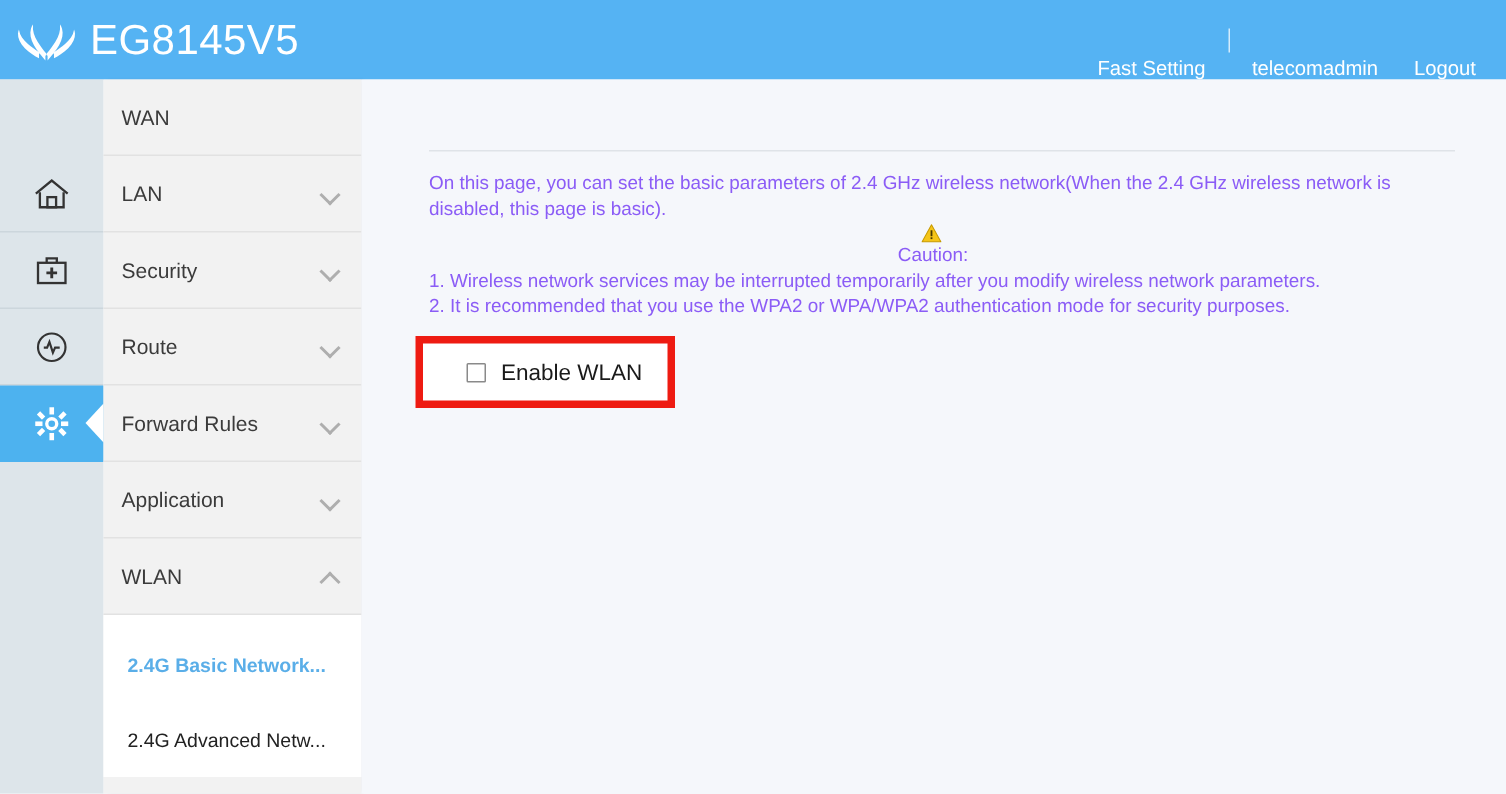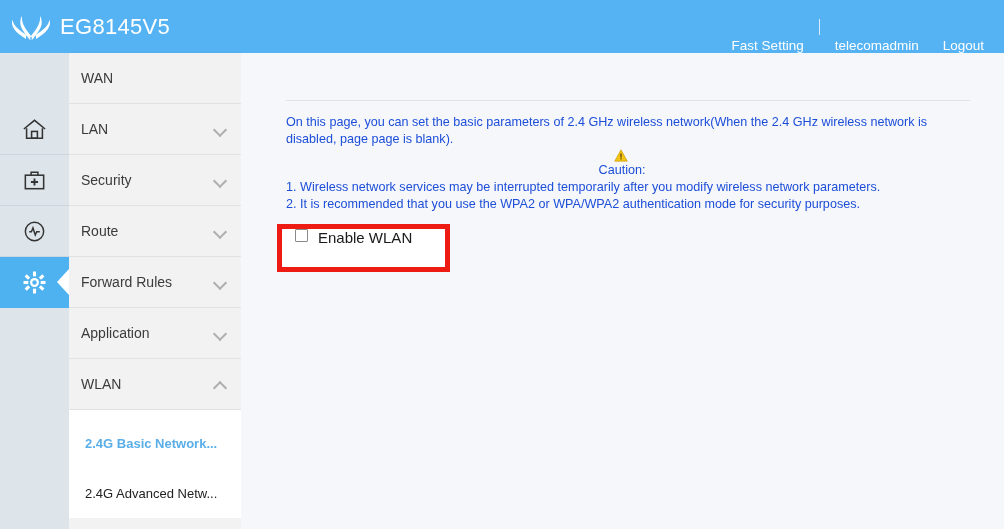--- a/index.html
+++ b/index.html
@@ -13,21 +13,21 @@
   
   .header {
     position: absolute; top: 0; left: 0;
     width: 1004px; height: 53px;
     background: #55b3f3;
     display: flex; align-items: center;
   }
   .brand { display: flex; align-items: center; padding-left: 11px; }
   .logo { width: 40px; height: 30px; display: block; }
   .brand-name {
-    color: #ffffff; font-size: 22px; letter-spacing: .3px;
+    color: #ffffff; font-size: 28px; letter-spacing: .3px;
     margin-left: 9px; font-weight: 400;
   }
   .header-right {
     margin-left: auto; display: flex; align-items: center;
     padding-right: 20px; color: #ffffff; font-size: 13.5px;
   }
   .header-right .hlink { color: #fff; text-decoration: none; white-space: nowrap; margin-top: 38px; }
   .hsep {
     width: 1px; height: 16px; background: rgba(255,255,255,.75);
     margin: 0 15px;
@@ -102,35 +102,35 @@
   .page-title {
     font-size: 21px; color: #1d1d1d; font-weight: 400;
     letter-spacing: .2px;
   }
   .title-rule {
     height: 1px; background: #dfe3e8;
     margin: 17px 0 0 0; width: 684px;
   }
   .desc { margin-top: 13px; width: 672px; }
   .desc p {
-    font-size: 12.6px; color: #1d4ed8; line-height: 17px;
+    font-size: 12.6px; color: #8b5cf6; line-height: 17px;
   }
   .caution-line { display: flex; align-items: center; margin-top: 1px; flex-direction: column; }
   .warn-icon { width: 14px; height: 13px; display: block; margin-right: 2px; }
 
   
   .highlight {
     position: absolute; left: 277px; top: 224px;
     width: 173px; height: 48px;
     border: 5px solid #ee1b12;
     background: #ffffff;
   }
   .cb-row {
     width: 100%; height: 100%;
-    display: flex; padding-left: 13px;
+    display: flex; align-items: center; padding-left: 13px; margin-left: 16px;
   }
   .checkbox {
     width: 13px; height: 13px; flex: 0 0 auto;
     border: 1px solid #8a8a8a; background: #fff;
     border-radius: 1px; cursor: pointer;
   }
   .cb-label {
     margin-left: 10px; font-size: 15px; color: #1a1a1a;
     cursor: pointer; white-space: nowrap;
   }
@@ -258,21 +258,21 @@
     </div>
   </div>
 </div>
 
 <div class="content">
 
   <div class="title-rule"></div>
 
   <div class="desc">
     <p>On this page, you can set the basic parameters of 2.4 GHz wireless network(When the 2.4 GHz wireless network is</p>
-    <p>disabled, page page is blank).</p>
+    <p>disabled, this page is basic).</p>
 
     <div class="caution-line">
       <span>
         <svg class="warn-icon" viewBox="0 0 16 15">
           <path d="M8 1L15.2 14H0.8z" fill="#f5c518" stroke="#c79a00" stroke-width=".8" stroke-linejoin="round"></path>
           <rect x="7.3" y="5.2" width="1.4" height="4.6" fill="#4a3a00"></rect>
           <rect x="7.3" y="10.6" width="1.4" height="1.4" fill="#4a3a00"></rect>
         </svg>
       </span>
       <p>Caution:</p>

